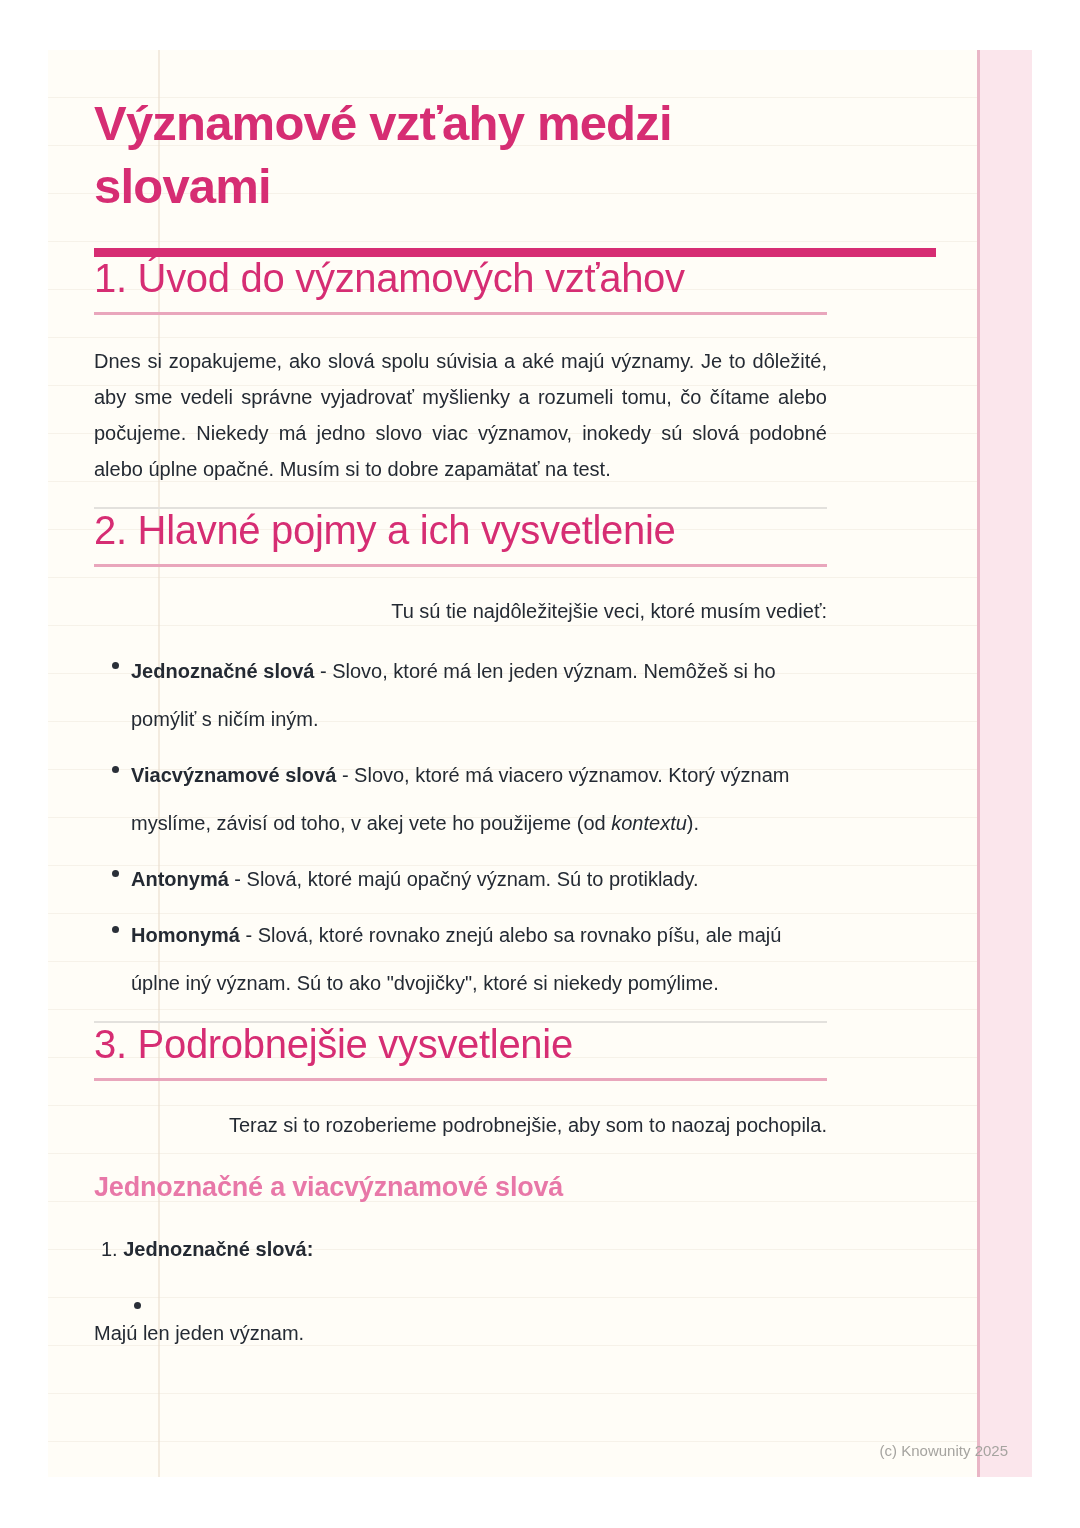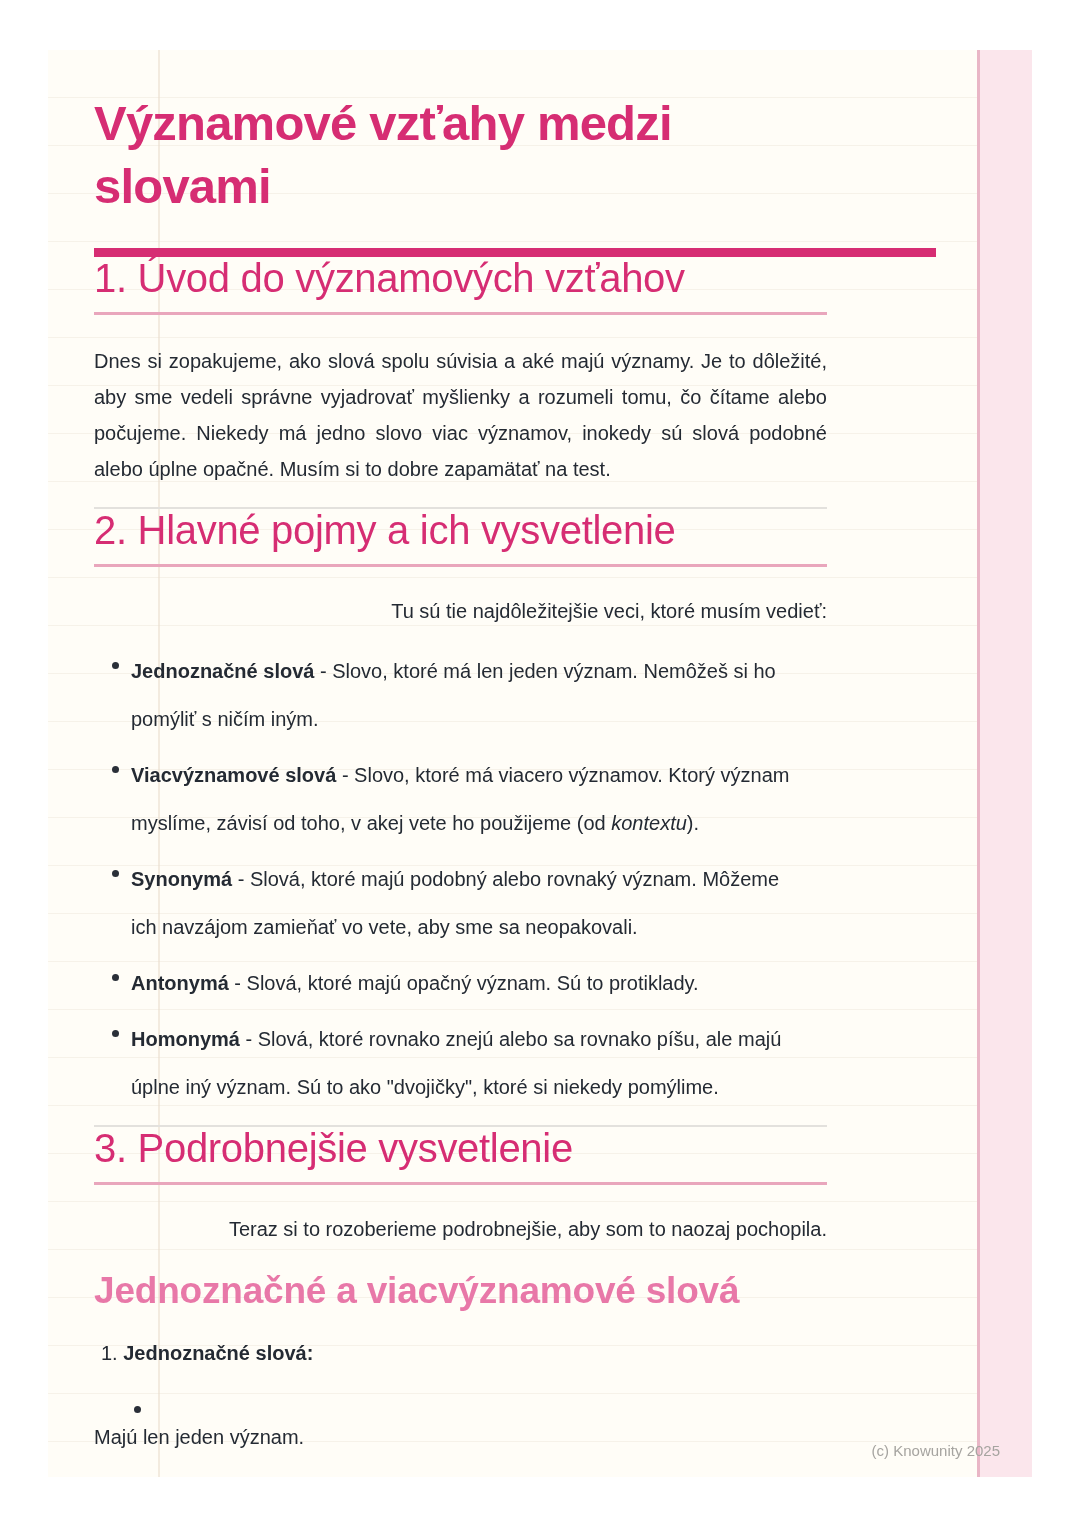--- a/index.html
+++ b/index.html
@@ -53,28 +53,28 @@
   .bullet-item{display:flex;margin-bottom:8px;font-size:20px;line-height:48px;width:714px;}
   .bullet-item .dot{
     flex:none;width:7px;height:7px;border-radius:50%;background:#2a2f38;
     margin:15px 12px 0 18px;
   }
   .bullet-item .btext{flex:1 1 auto;max-width:686px;}
   .bullet-item.sub .dot{margin-left:40px;}
   b.term{font-weight:bold;}
   i.em{font-style:italic;}
   h3.subheading{
-    margin:26px 0 4px;font-size:37px;line-height:36px;font-weight:bold;
+    margin:26px 0 4px;font-size:27px;line-height:36px;font-weight:bold;
     color:var(--accent_light,#e878a8);letter-spacing:-0.2px;
   }
   .ordered-item{margin-top:26px;padding-left:7px;font-size:20px;line-height:36px;}
   .ordered-item .num{font-weight:normal;}
   .sub-bullet{margin-top:20px;flex-direction:column;}
   .copyright{
-    position:absolute;top:1392px;right:32px;z-index:2;
+    position:absolute;top:1392px;right:24px;z-index:2;
     font-size:15px;color:var(--muted,#a6a4a0);
   }
 </style>
 </head>
 <body>
 
 <div class="page">
   <div class="vline"></div>
   <div class="stripe"></div>
 
@@ -105,27 +105,20 @@
 
       <div class="bullet-item">
         <span class="dot"></span>
         <div class="btext">
           <b class="term">Viacvýznamové slová</b>
           <span>- Slovo, ktoré má viacero významov. Ktorý význam myslíme, závisí od toho, v akej vete ho použijeme (od</span>
           <i class="em">kontextu</i><span>).</span>
         </div>
       </div>
 
-      <div class="bullet-item">
-        <span class="dot"></span>
-        <div class="btext">
-          <b class="term">Synonymá</b>
-          <span>- Slová, ktoré majú podobný alebo rovnaký význam. Môžeme ich navzájom zamieňať vo vete, aby sme sa neopakovali.</span>
-        </div>
-      </div>
 
       <div class="bullet-item">
         <span class="dot"></span>
         <div class="btext">
           <b class="term">Antonymá</b>
           <span>- Slová, ktoré majú opačný význam. Sú to protiklady.</span>
         </div>
       </div>
 
       <div class="bullet-item">

